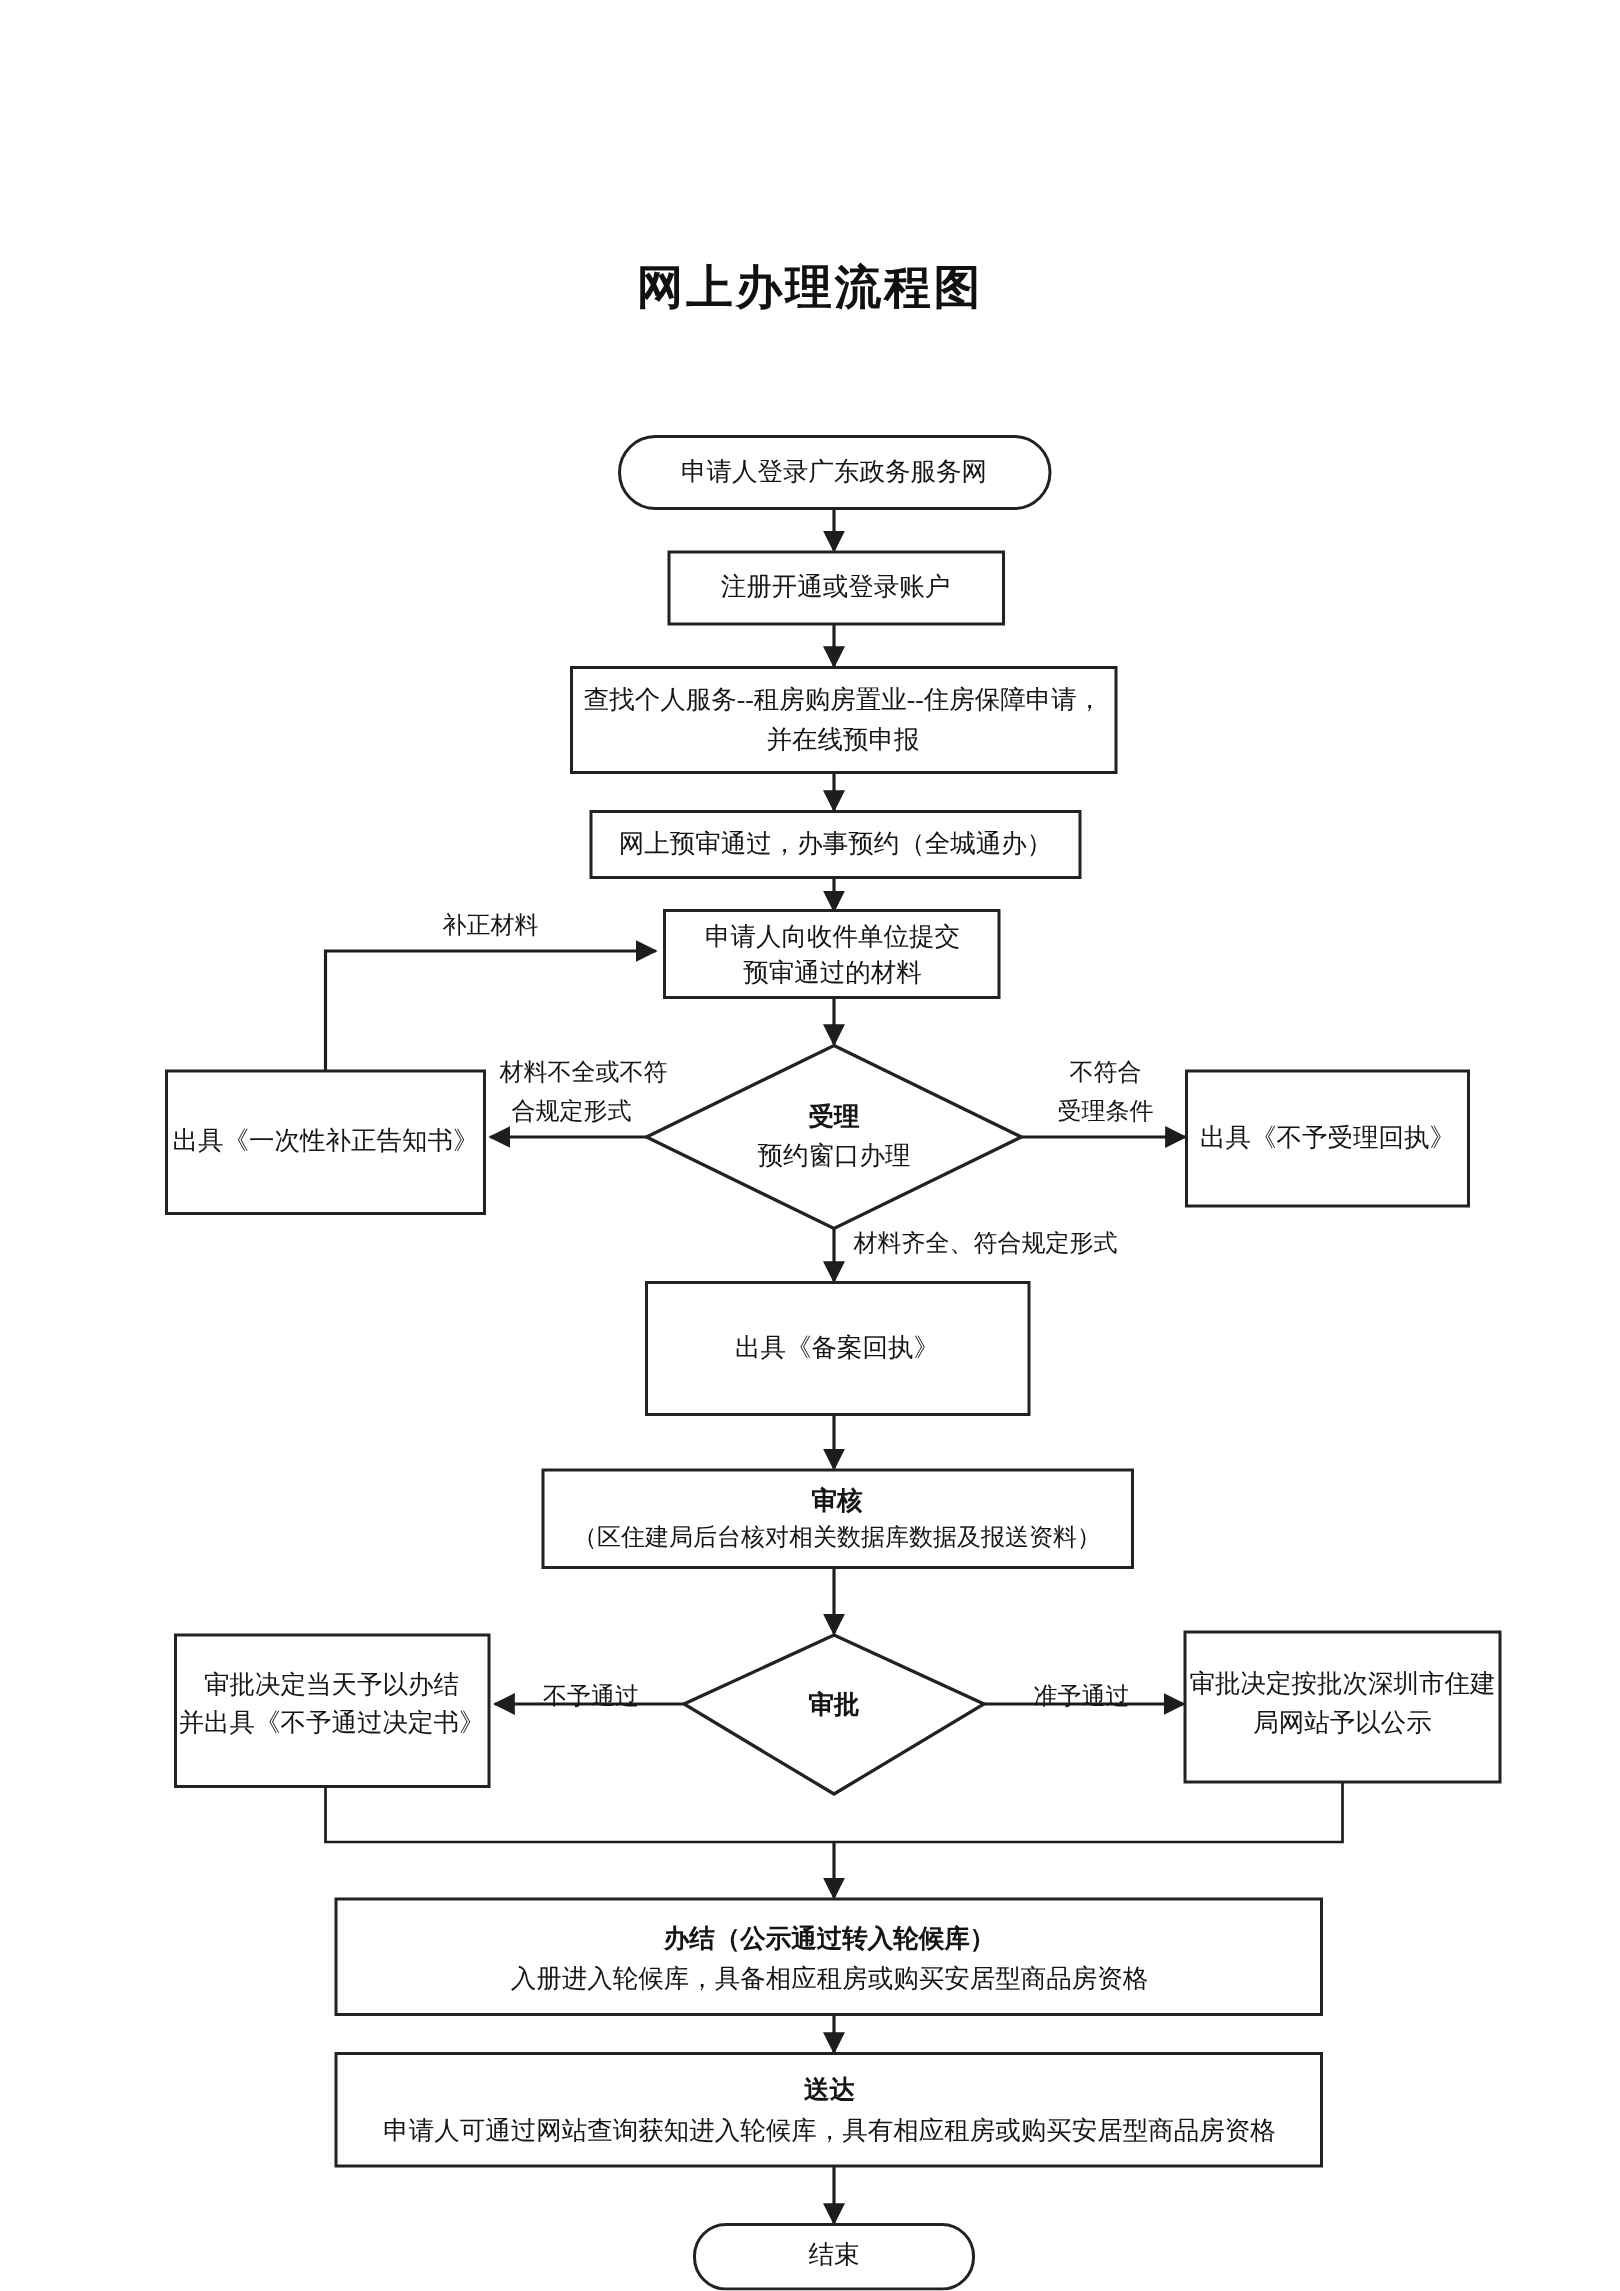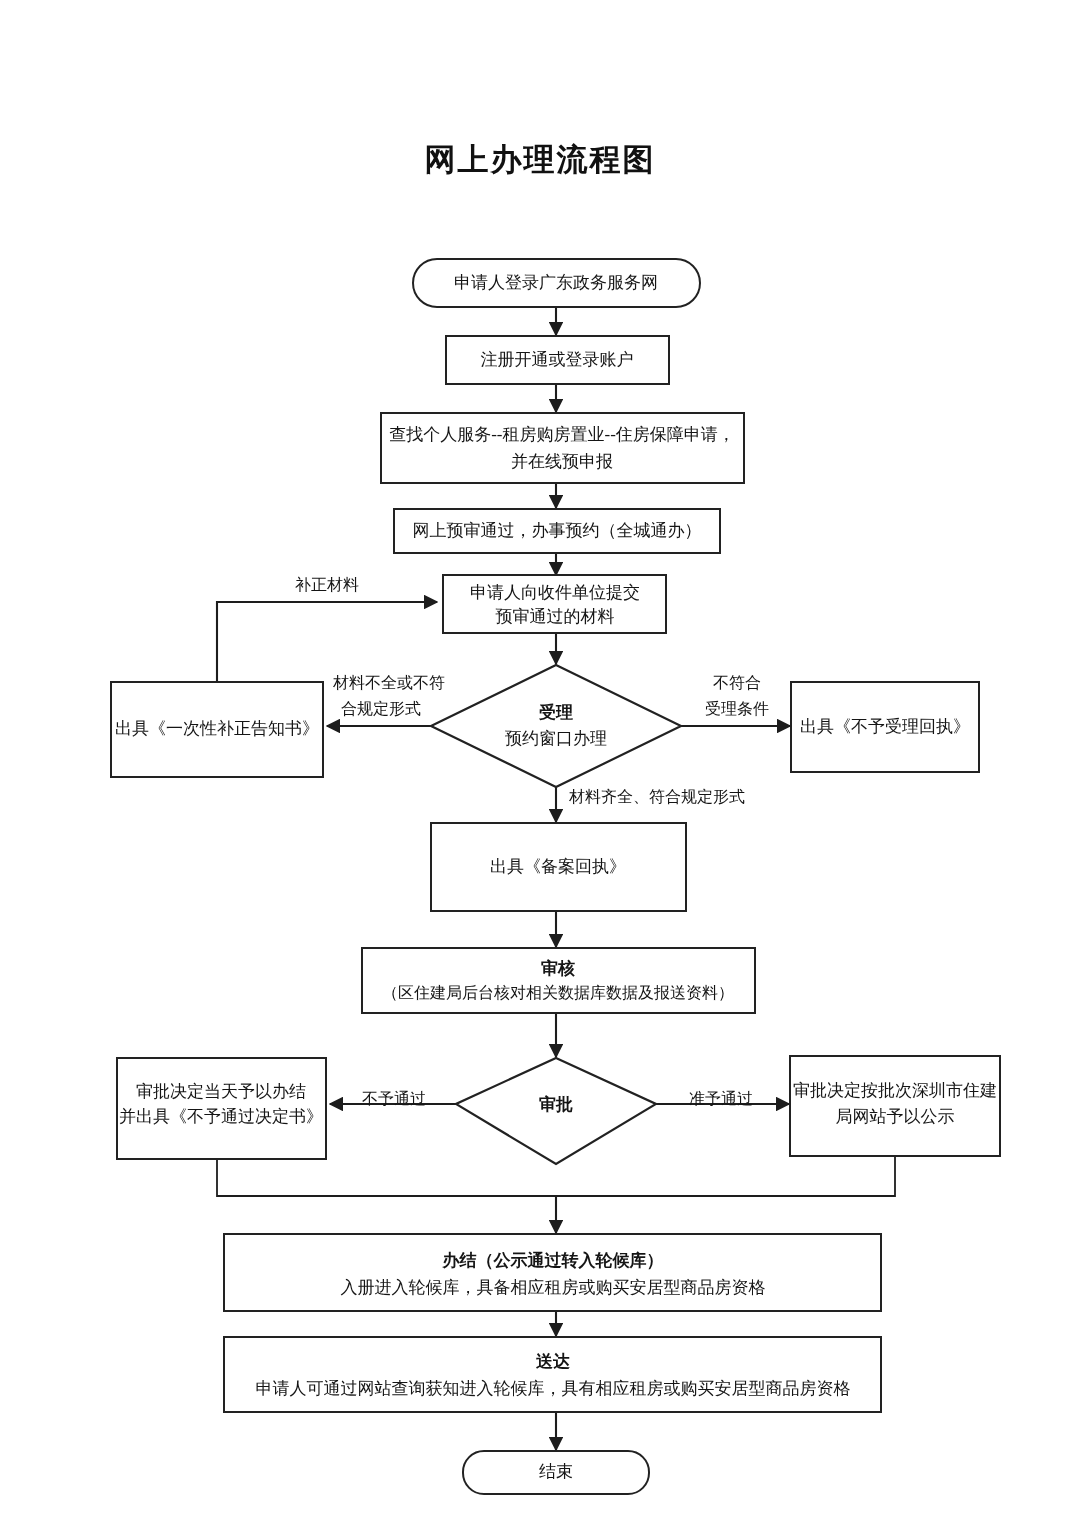--- a/index.html
+++ b/index.html
@@ -11,20 +11,21 @@
     width: 1080px;
     height: 1527px;
     font-family: "Liberation Serif", "DejaVu Serif", serif;
     color: #1a1a1a;
     position: relative;
     overflow: hidden;
   }
   #flow-root {
     position: absolute;
     inset: 0;
+    margin-top: 32px;
   }
   svg#flow-svg {
     display: block;
     width: 1080px;
     height: 1527px;
   }
   .page-title {
     font-family: "Liberation Serif", "DejaVu Serif", serif;
     font-size: 31px;
     font-weight: bold;

